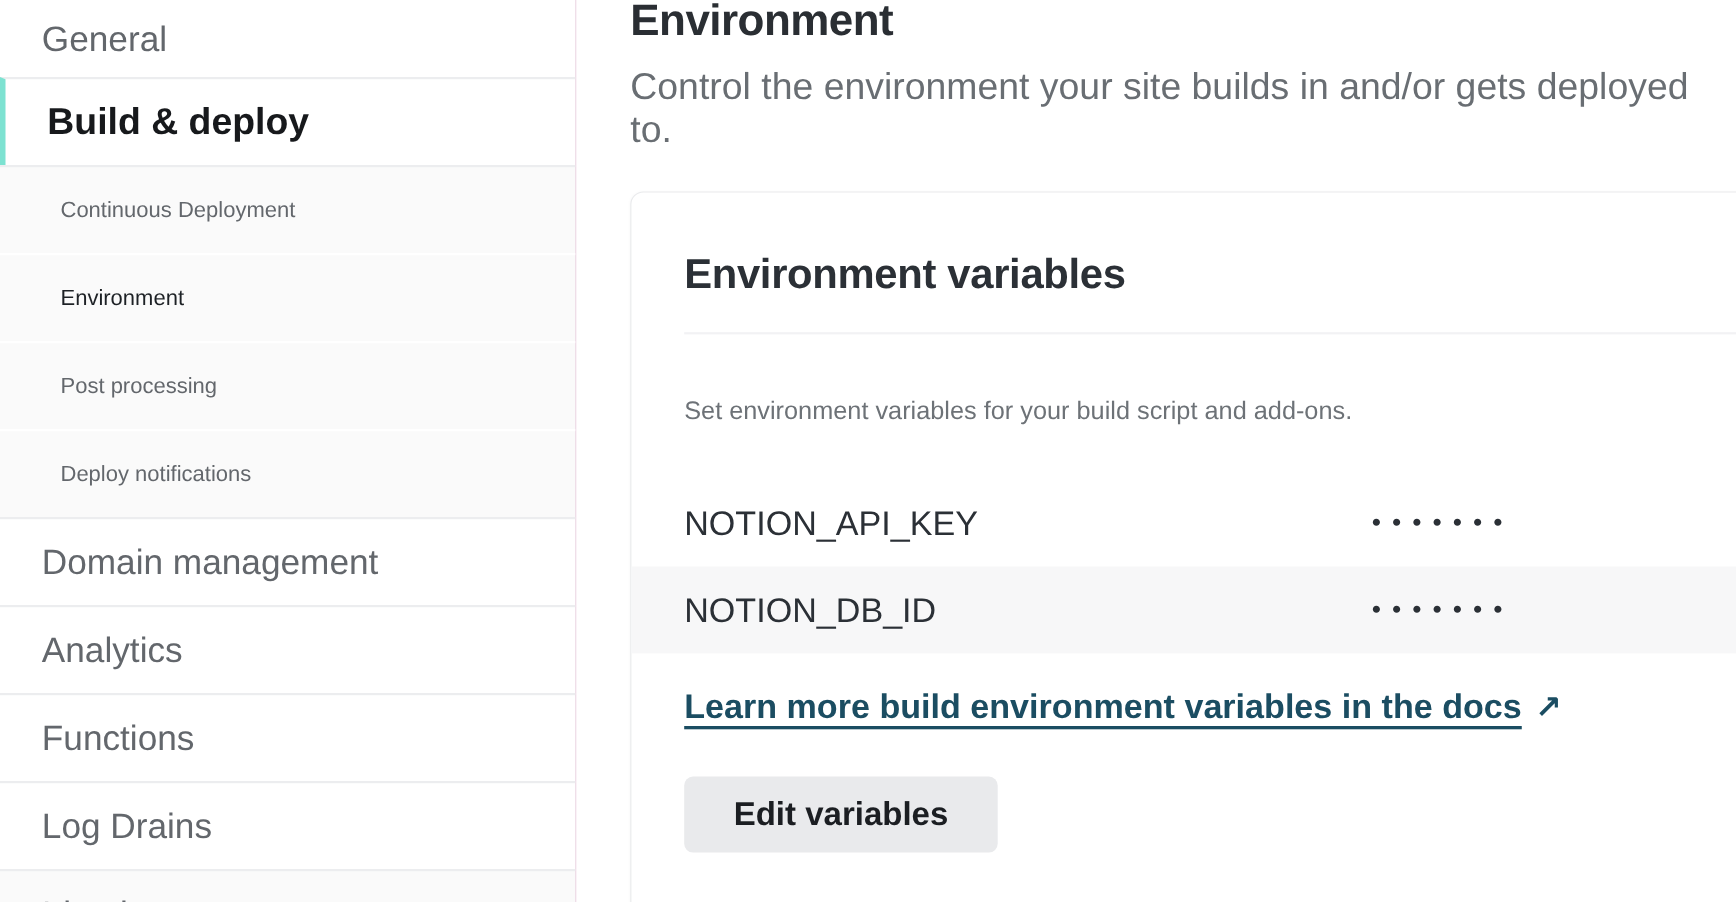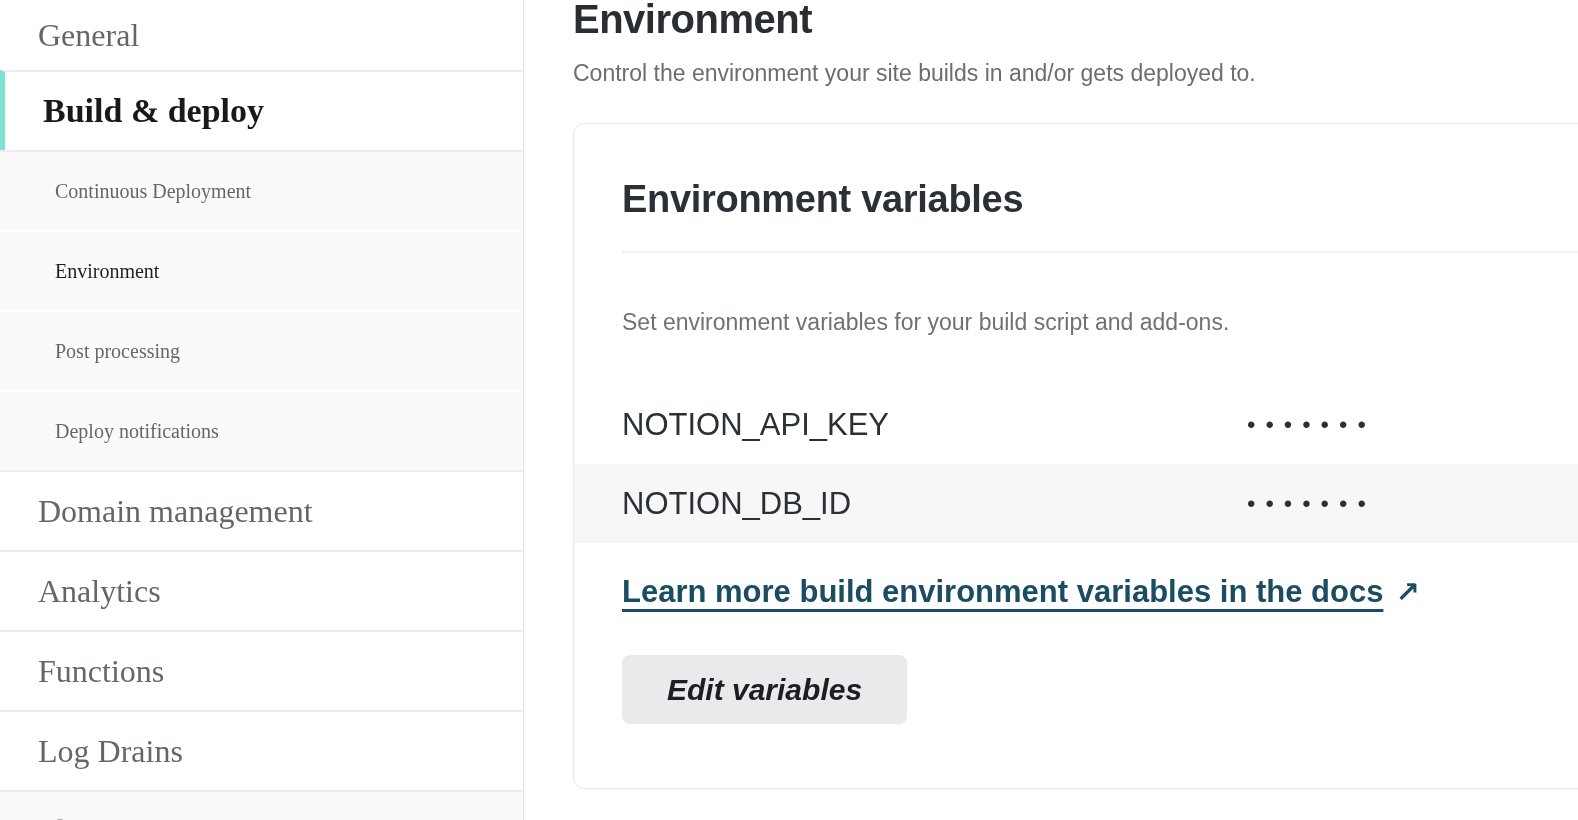--- a/index.html
+++ b/index.html
@@ -1,38 +1,38 @@
 <!DOCTYPE html>
 <html><head>
 <meta charset="utf-8">
 <style>
   * { margin:0; padding:0; box-sizing:border-box; }
   html,body { width:1578px; height:820px; overflow:hidden; background:#ffffff;
     font-family:"Liberation Sans","DejaVu Sans",sans-serif; }
 
   
   .sidebar { position:absolute; left:0; top:0; width:524px; height:820px;
-    background:#f9a8d4; border-right:1px solid #e3e4e6;font-family:Liberation Serif, serif; }
+    background:#f9a8d4; border-right:1px solid #e3e4e6; }
   .nav-item { display:flex; align-items:center; height:80px; padding-left:38px;
     font-size:32px; color:#63676c; background:#ffffff; cursor:pointer; }
   .nav-item.first { height:70px; }
   .nav-item.sep-gray { border-top:2px solid #ecedef; }
   .nav-item.sep-white { border-top:2px solid #ffffff; }
   .nav-item.active-section { font-weight:700; color:#17191c;
     border-left:5px solid #7de2d1; font-size:34px; }
   .nav-item.sub { padding-left:55px; font-size:20px; background:#fafafa; }
   .nav-item.sub.selected { color:#1d2125; font-weight:500; }
   .nav-item.partial { background:#fafafa; height:80px; }
 
   
   .main { position:absolute; left:524px; top:0; width:1054px; height:820px;
     padding-left:49px; background:#ffffff; }
   .page-title { margin-top:-3px; font-size:40px; line-height:1.1; font-weight:700;
     color:#2a2e33; letter-spacing:-0.5px; }
-  .page-subtitle { margin-top:19px; font-size:23px; color:#696e73; }
+  .page-subtitle { margin-top:19px; font-size:34px; color:#696e73; }
 
   
   .card { margin-top:36px; margin-right:-28px; height:666px;
     background:#ffffff; border:1px solid #e9eaec; border-radius:12px;
     box-shadow:0 1px 3px rgba(0,0,0,0.04); overflow:hidden; }
   .card-title { margin:54px 0 0 48px; font-size:38px; font-weight:700;
     color:#2b3036; letter-spacing:-0.3px; }
   .card-divider { margin:30px 0 0 48px; height:2px; background:#f2f2f4; }
   .card-desc { margin:56px 48px 12px 48px; font-size:23px; color:#6d7277; }
 
@@ -45,21 +45,21 @@
   .docs-link { display:inline-block; margin:31px 0 0 48px; font-size:31px;
     font-weight:700; color:#1b4d62; text-decoration:none; cursor:pointer; }
   .docs-link .link-text { text-decoration:underline;
     text-decoration-thickness:3px; text-underline-offset:7px; }
   .docs-link .arrow { display:inline-block; margin-left:12px; font-size:29px;
     font-weight:700; text-decoration:none; }
 
   .edit-btn { display:inline-flex; align-items:center; justify-content:center;
     margin:45px 0 0 48px; height:69px; padding:0 45px; background:#e9eaec;
     border:none; border-radius:8px; font-family:inherit; font-size:30px;
-    font-weight:600; color:#1b1e22; cursor:pointer;font-style:italic; }
+    font-weight:600; color:#1b1e22; cursor:pointer; }
 </style>
 </head>
 <body>
 
 <nav class="sidebar">
   <div class="nav-item first">General</div>
   <div class="nav-item active-section sep-gray">Build &amp; deploy</div>
   <div class="nav-item sub sep-gray">Continuous Deployment</div>
   <div class="nav-item sub selected sep-white">Environment</div>
   <div class="nav-item sub sep-white">Post processing</div>

